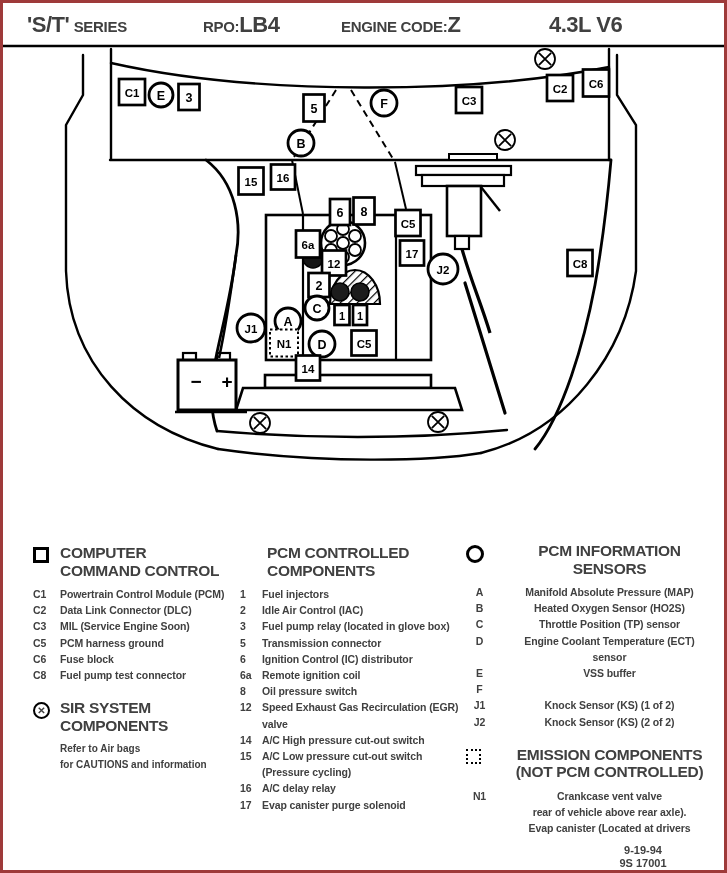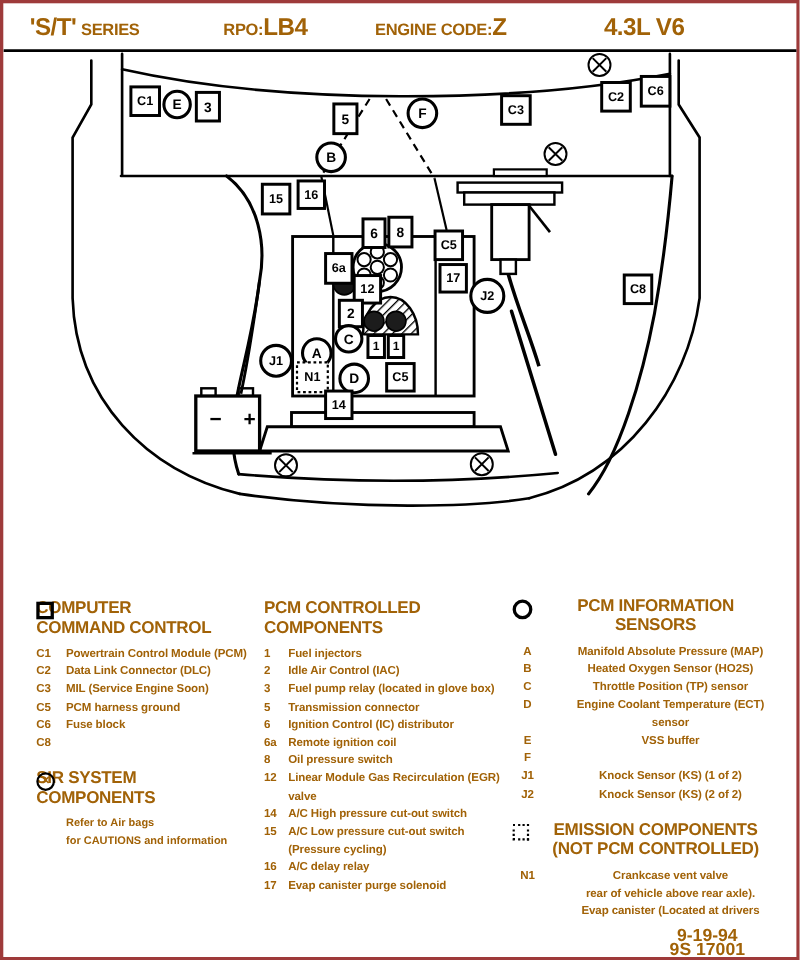--- a/index.html
+++ b/index.html
@@ -1,19 +1,19 @@
 <!DOCTYPE html>
 <html><head>
 <meta charset="utf-8">
 <style>
   html,body{margin:0;padding:0;background:#e8e8e8;}
   .page{
     position:relative;width:727px;height:873px;box-sizing:border-box;
     background:#fff;border:3px solid #9e3a3a;overflow:hidden;
-    font-family:"Liberation Sans",sans-serif;color:#a16207;
+    font-family:"Liberation Sans",sans-serif;color:#404040;
   }
   
   .hdr{position:absolute;top:9px;left:0;width:100%;height:34px;}
   .htok{position:absolute;top:0;white-space:nowrap;font-weight:bold;}
   .htok .big{font-size:22px;letter-spacing:-0.5px;}
   .htok .small{font-size:15px;letter-spacing:-0.3px;}
   .h-series{left:24px;}
   .h-rpo{left:200px;}
   .h-ecode{left:338px;}
   .h-disp{left:546px;}
@@ -25,28 +25,28 @@
   .col-1{left:237px;top:541px;width:230px;}
   .col-2{left:463px;top:539px;width:260px;text-align:center;}
   .section{position:relative;}
   .section + .section{margin-top:16px;}
   .sec-icon{position:absolute;left:0;top:3px;display:block;box-sizing:border-box;}
   .square-icon{width:16px;height:16px;border:3px solid #000;}
   .circle-icon{width:18px;height:18px;border:3px solid #000;border-radius:50%;}
   .x-circle-icon{width:17px;height:17px;border:2px solid #000;border-radius:50%;
     font-size:10px;line-height:13px;text-align:center;font-weight:bold;}
   .dashed-square-icon{width:15px;height:15px;border:2px dotted #000;}
-  .sec-head{font-size:15.5px;line-height:17.5px;letter-spacing:-0.3px;margin-bottom:7px;white-space:nowrap;}
+  .sec-head{margin-left:27px;font-size:15.5px;line-height:17.5px;letter-spacing:-0.3px;margin-bottom:7px;white-space:nowrap;}
   .sec-head.noicon{}
   .item{display:grid;grid-template-columns:27px 1fr;font-size:10.5px;line-height:16.2px;letter-spacing:-0.1px;}
   .col-1 .item{grid-template-columns:22px 1fr;}
   .item .txt div{white-space:nowrap;}
   .note{margin-left:27px;font-size:10px;line-height:16.2px;white-space:nowrap;}
   
-  .footer{position:absolute;left:560px;top:841px;width:160px;text-align:center;font-weight:bold;font-size:16px;line-height:13px;}
+  .footer{position:absolute;left:560px;top:841px;width:160px;text-align:center;font-weight:bold;font-size:11px;line-height:13px;}
 </style>
 </head>
 <body>
 
 <div class="page">
 
   <div class="hdr">
     <div class="htok h-series">
       <span class="big">'S/T'</span>
       <span class="small">SERIES</span>
@@ -314,20 +314,23 @@
           </span>
         </div>
         <div class="item">
           <span class="code">C6</span>
           <span class="txt">
             <div>Fuse block</div>
           </span>
         </div>
         <div class="item">
           <span class="code">C8</span>
+          <span class="txt">
+            <div>Fuel pump test connector</div>
+          </span>
         </div>
       </div>
       <div class="section">
         <span class="sec-icon x-circle-icon">✕</span>
         <div class="sec-head">
           <div>SIR SYSTEM</div>
           <div>COMPONENTS</div>
         </div>
         <div class="note">Refer to Air bags</div>
         <div class="note">for CAUTIONS and information</div>
@@ -377,21 +380,21 @@
         </div>
         <div class="item">
           <span class="code">8</span>
           <span class="txt">
             <div>Oil pressure switch</div>
           </span>
         </div>
         <div class="item">
           <span class="code">12</span>
           <span class="txt">
-            <div>Linear Module Gas Recirculation (EGR)</div>
+            <div>Speed Exhaust Gas Recirculation (EGR)</div>
             <div>valve</div>
           </span>
         </div>
         <div class="item">
           <span class="code">14</span>
           <span class="txt">
             <div>A/C High pressure cut-out switch</div>
           </span>
         </div>
         <div class="item">

